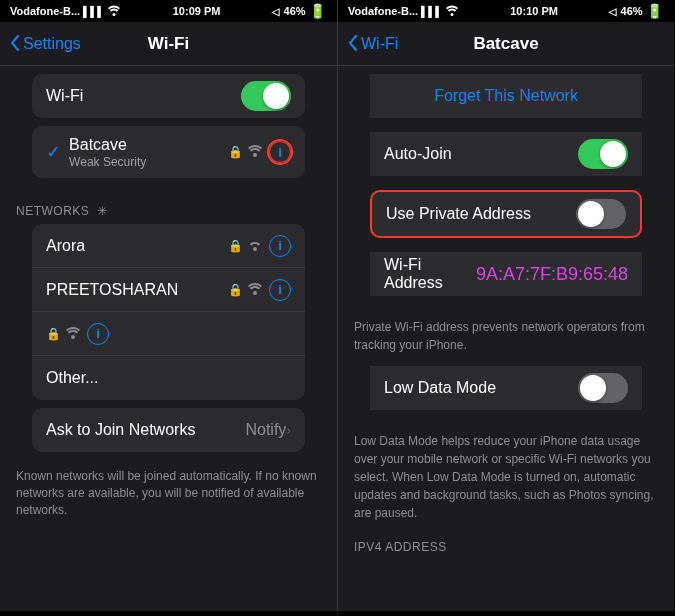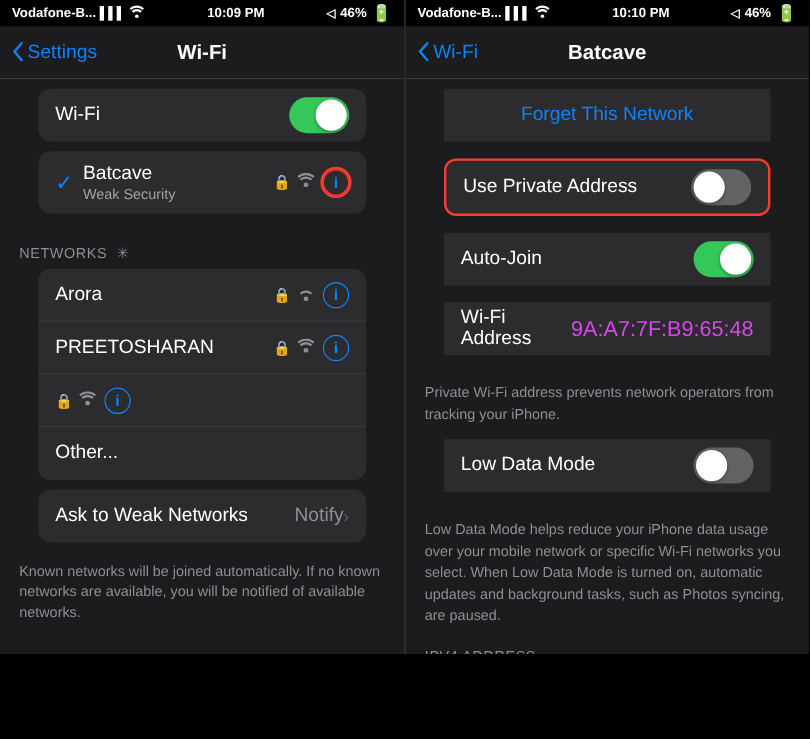--- a/index.html
+++ b/index.html
@@ -8,21 +8,21 @@
       height: 616px;
       display: flex;
       background: #000;
       font-family: -apple-system, 'SF Pro Text', sans-serif;
       overflow: hidden;
     }
 
     
     .phone {
       width: 337px;
-      height: 545px;
+      height: 611px;
       background: #1c1c1e;
       display: flex;
       flex-direction: column;
       overflow: hidden;
     }
 
     
     .status-bar {
       height: 22px;
       background: #000;
@@ -291,21 +291,21 @@
         </div>
         <div class="list-row">
           <span class="row-label">Other...</span>
         </div>
       </div>
     </div>
 
     <div style="margin: 0 16px 6px;">
       <div class="list-group">
         <div class="list-row">
-          <span class="row-label">Ask to Weak Networks</span>
+          <span class="row-label">Ask to Join Networks</span>
           <span class="row-value">Notify</span>
           <span class="row-chevron">›</span>
         </div>
       </div>
     </div>
 
     <div class="footer-text">Known networks will be joined automatically. If no known networks are available, you will be notified of available networks.</div>
   </div>
 </div>
 
@@ -344,42 +344,42 @@
   <div class="content">
 
     <div style="margin: 8px 16px;">
       <div class="list-group">
         <div class="list-row" style="justify-content:center;">
           <span style="color:#0a84ff;font-size:16px;">Forget This Network</span>
         </div>
       </div>
     </div>
 
+    <div style="margin: 0 16px 8px;">
+      <div class="list-group">
+        <div class="list-row">
+          <span class="row-label">Auto-Join</span>
+          <div class="toggle on">
+            <div class="toggle-thumb"></div>
+          </div>
+        </div>
+      </div>
+    </div>
+
     <div style="margin: 0 16px 0; position:relative;">
       <div class="list-group" style="border: 2px solid #ff3b30; border-radius:10px;">
         <div class="list-row">
           <span class="row-label">Use Private Address</span>
           <div class="toggle off">
             <div class="toggle-thumb"></div>
           </div>
         </div>
       </div>
     </div>
 
-    <div style="margin: 0 16px 8px;">
-      <div class="list-group">
-        <div class="list-row">
-          <span class="row-label">Auto-Join</span>
-          <div class="toggle on">
-            <div class="toggle-thumb"></div>
-          </div>
-        </div>
-      </div>
-    </div>
-
     <div style="margin: 0 16px 0;">
       <div class="list-group" style="border-radius:0 0 0 0; margin-top:0;">
         <div class="list-row">
           <span class="row-label">Wi-Fi Address</span>
           <span class="addr-value">9A:A7:7F:B9:65:48</span>
         </div>
       </div>
     </div>
 
     <div class="desc-text">Private Wi-Fi address prevents network operators from tracking your iPhone.</div>

